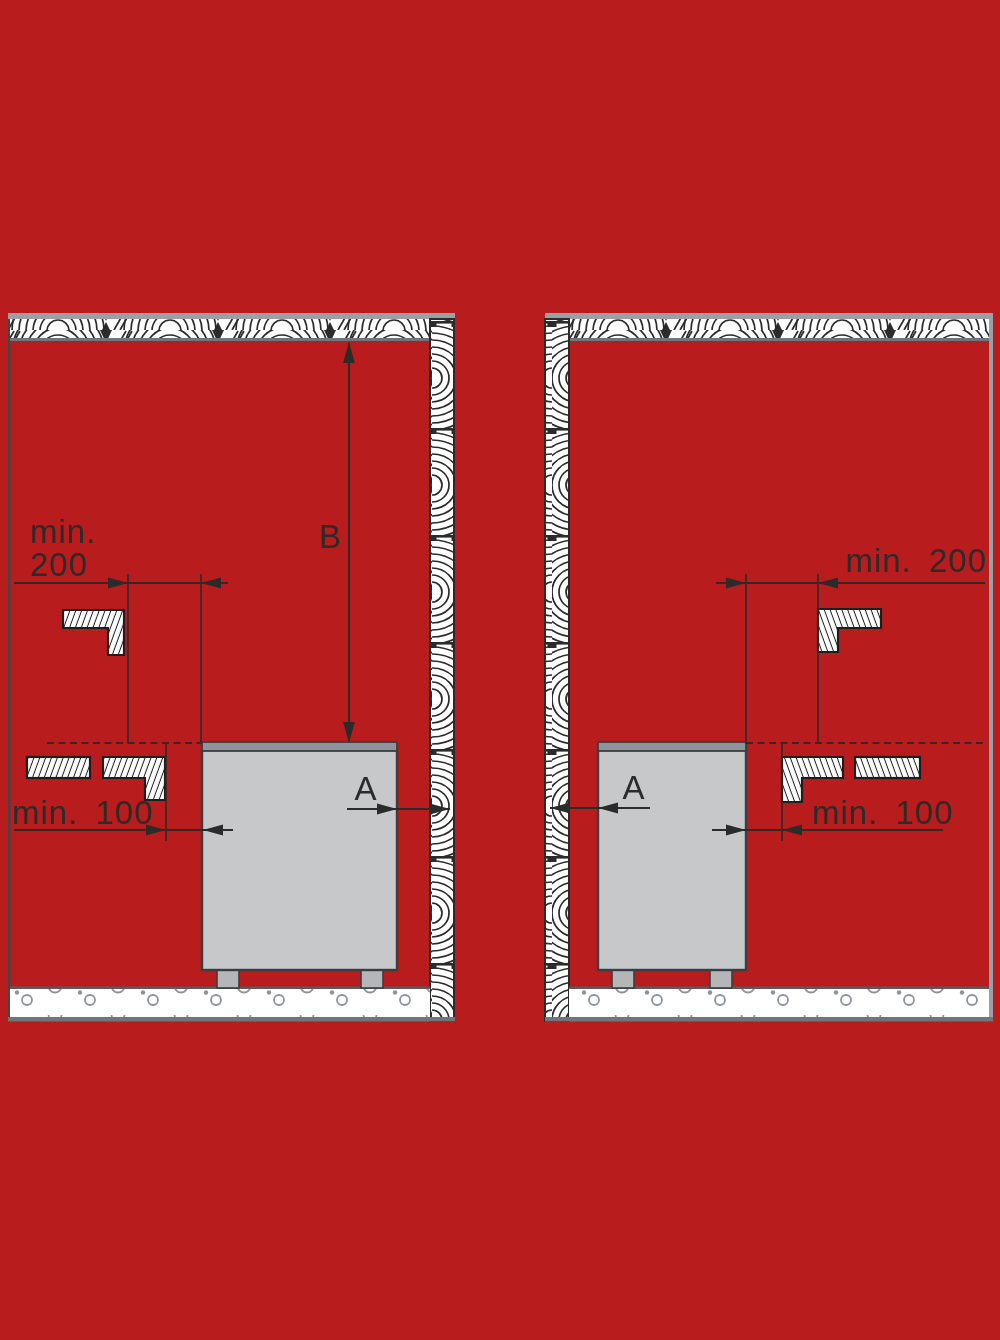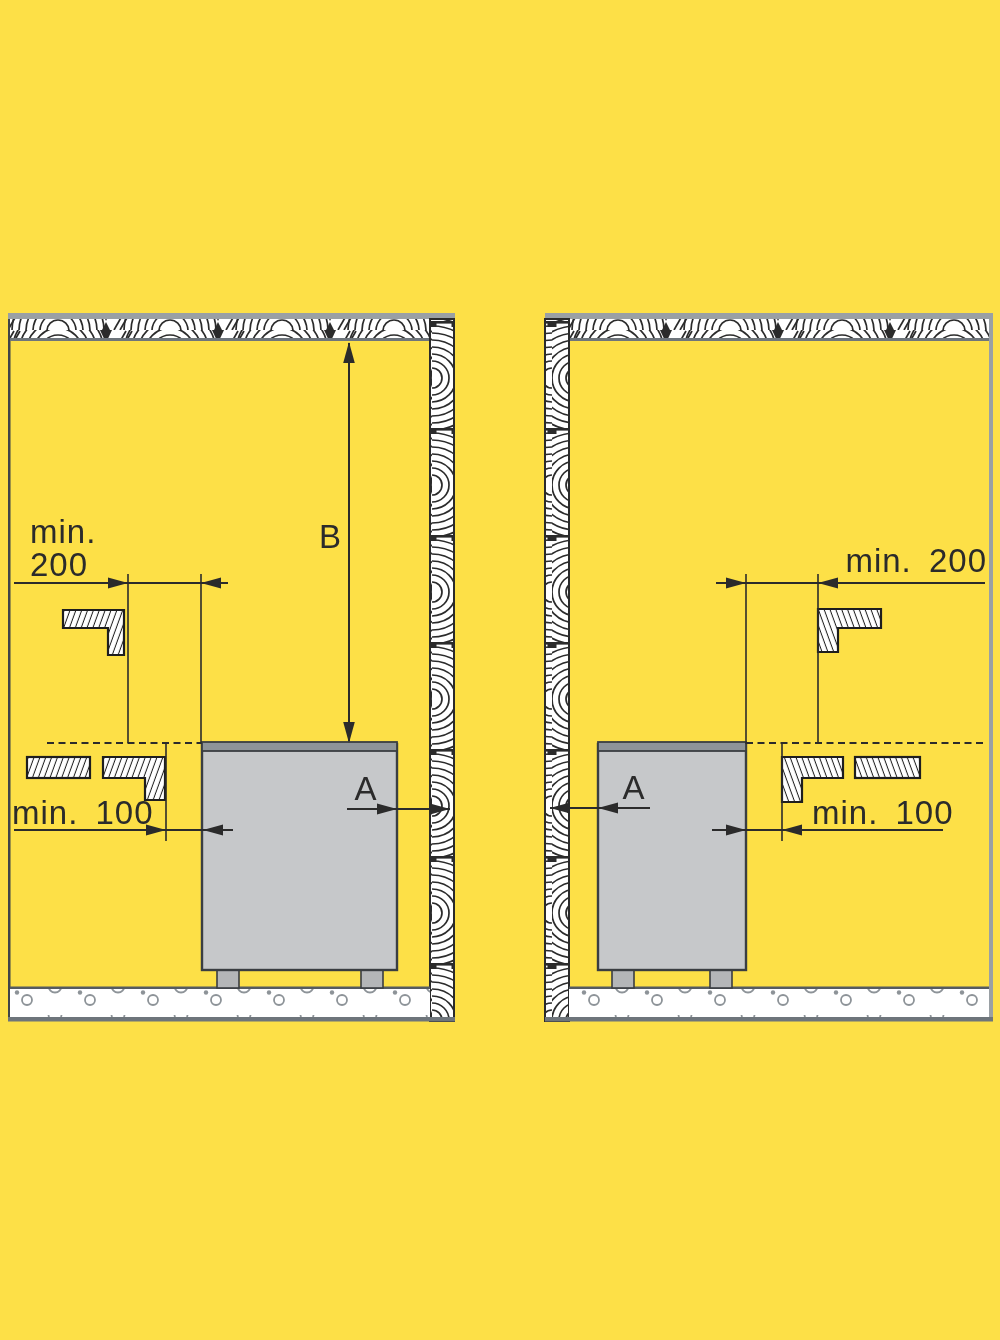--- a/index.html
+++ b/index.html
@@ -1,16 +1,16 @@
 <!DOCTYPE html>
 <html><head>
 <meta charset="utf-8">
 <style>
   html,body{margin:0;padding:0;background:#ffffff;}
-  .stage{position:relative;width:1000px;height:1340px;background:#fde047;overflow:hidden;}
+  .stage{position:relative;width:1000px;height:1340px;background:#b91c1c;overflow:hidden;}
   svg{position:absolute;left:0;top:0;}
   text{font-family:"Liberation Sans","DejaVu Sans",sans-serif;fill:#2b2b2b;}
   .lbl{font-size:33px;letter-spacing:1px;}
   .dimline{stroke:#2b2b2b;stroke-width:2;fill:none;}
   .extline{stroke:#2b2b2b;stroke-width:1.6;fill:none;}
   .dashline{stroke:#2b2b2b;stroke-width:2.2;fill:none;stroke-dasharray:7 4.5;}
   .ah{fill:#2b2b2b;stroke:none;}
   .woodL{fill:url(#hatchA);stroke:#1e1e1e;stroke-width:2.2;}
   .woodR{fill:url(#hatchB);stroke:#1e1e1e;stroke-width:2.2;}
   .wallrect{stroke:#2b2b2b;stroke-width:2;}

